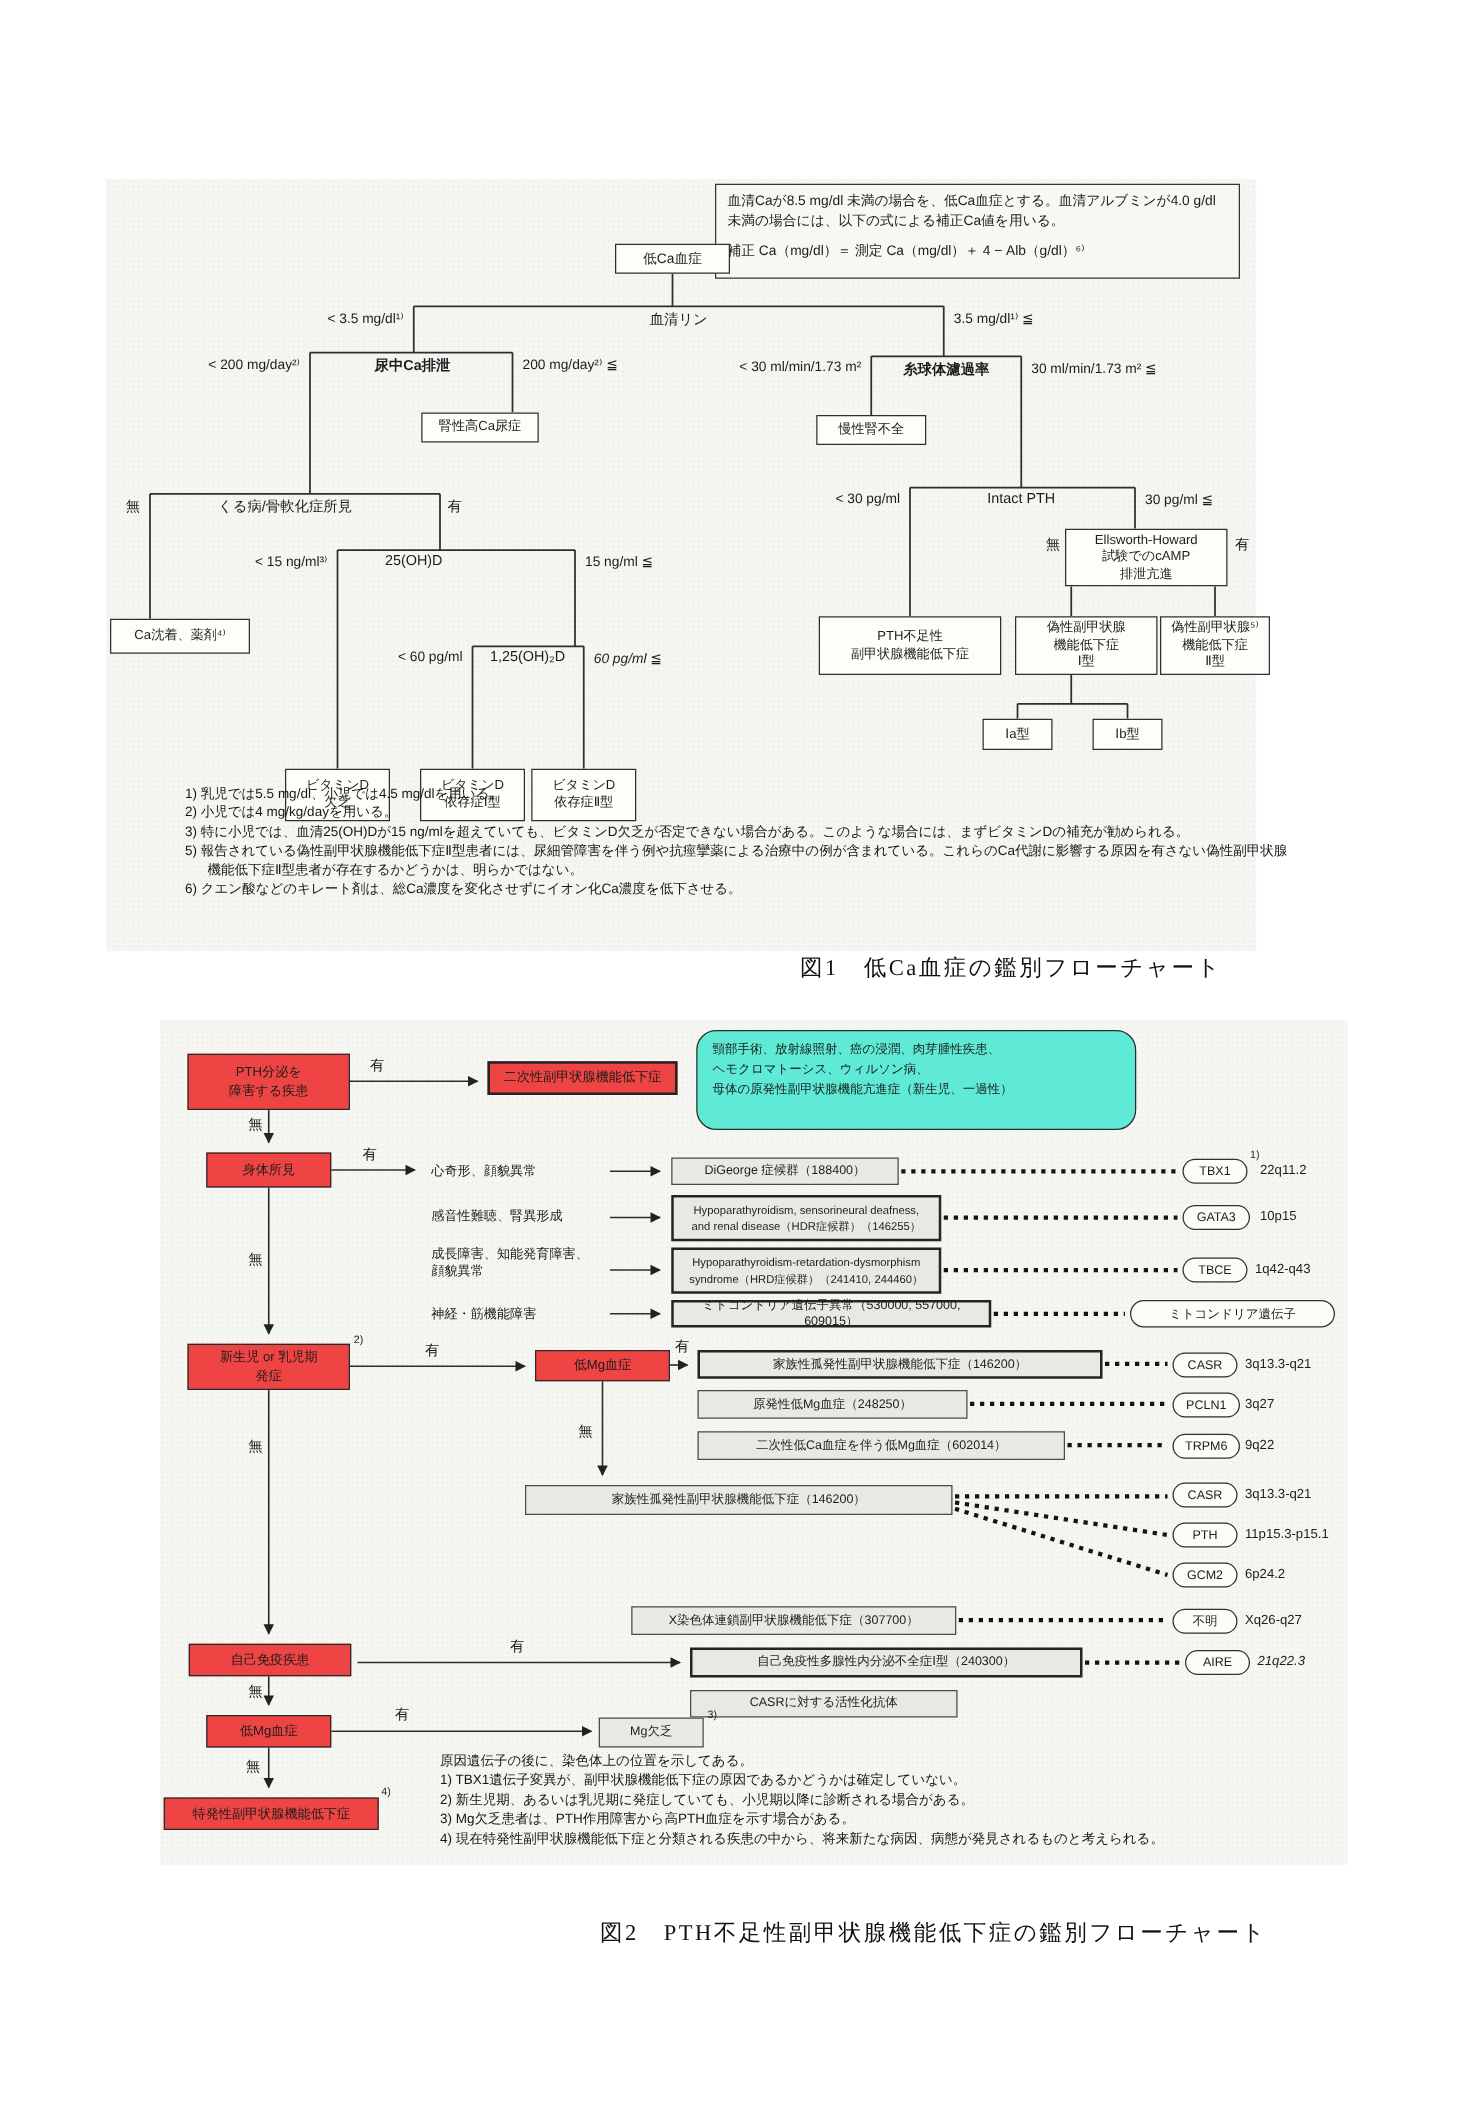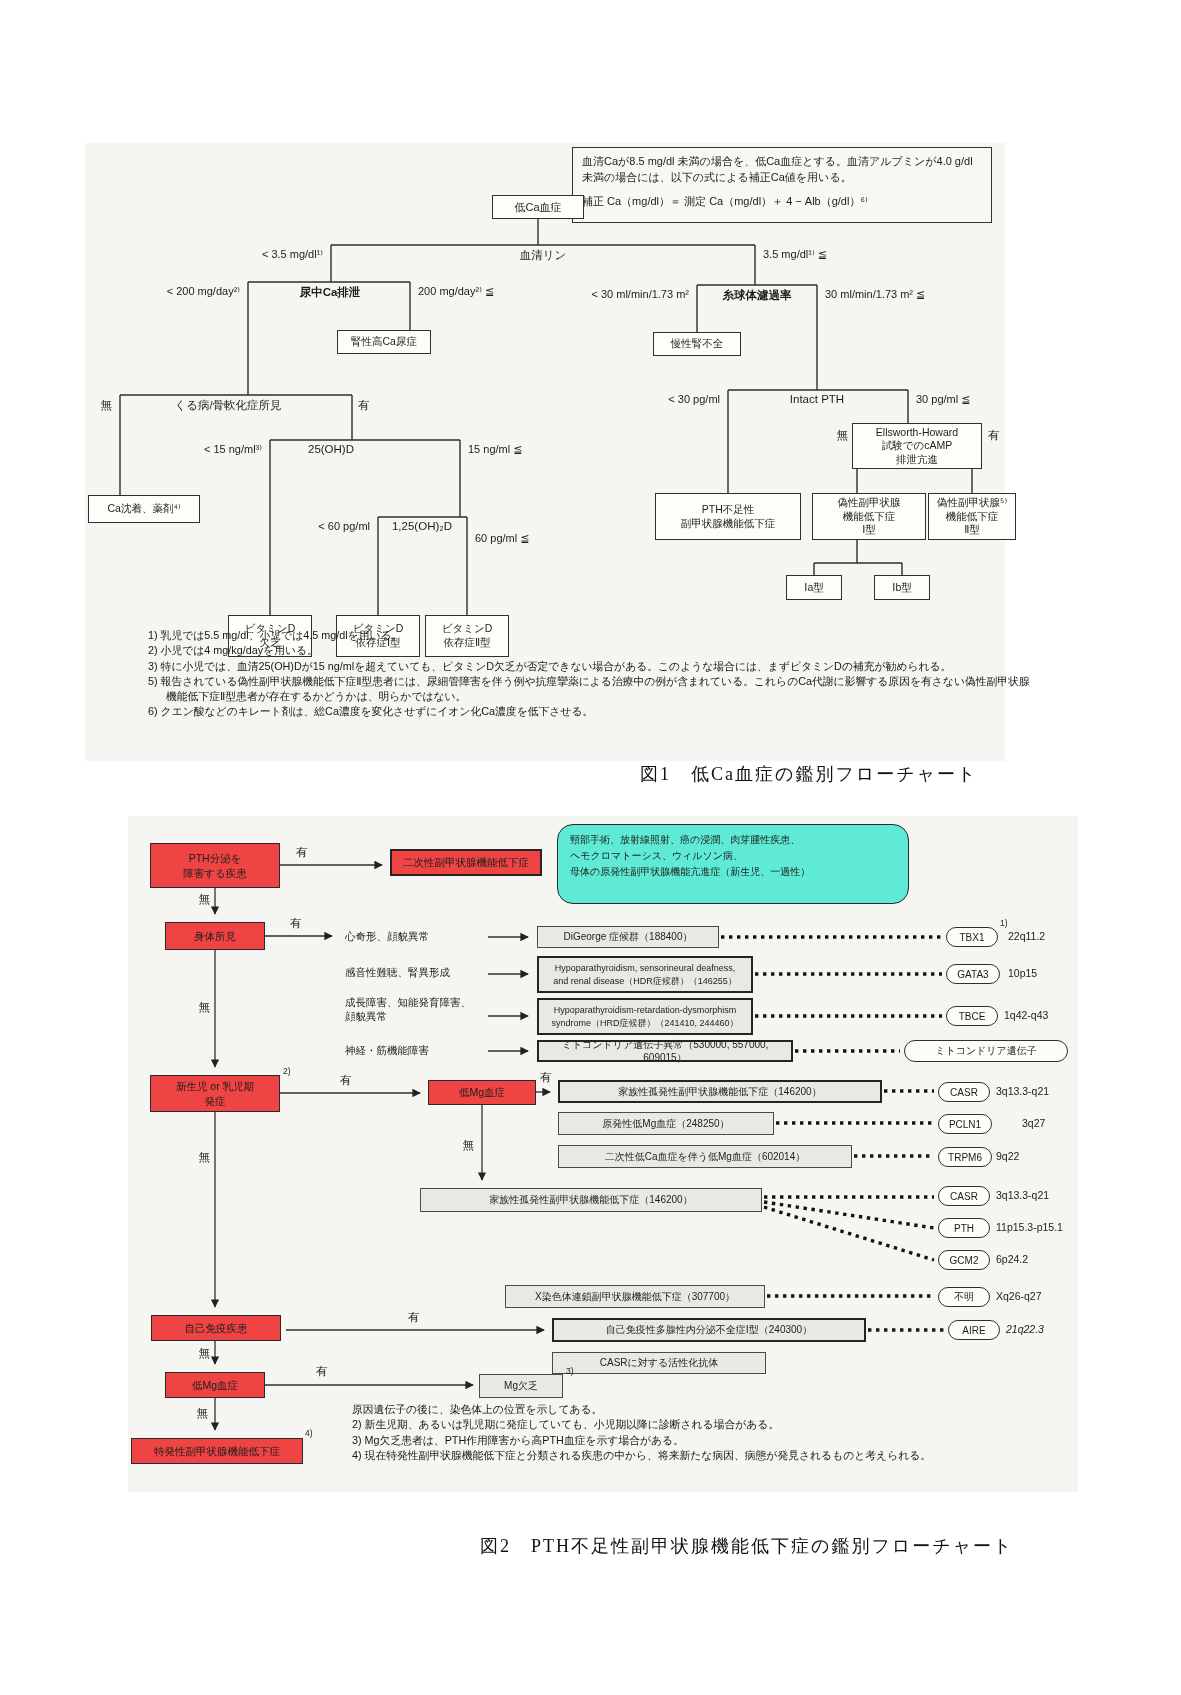--- a/index.html
+++ b/index.html
@@ -117,21 +117,21 @@
   <div class="yn ra" style="left:82px;top:398px;width:30px;">無</div>
   <div class="yn" style="left:358px;top:398px;">有</div>
   <div class="box" style="left:88px;top:495px;width:112px;height:28px;">Ca沈着、薬剤⁴⁾</div>
 
   <div class="dlabel" style="left:271px;top:443px;width:120px;">25(OH)D</div>
   <div class="cond ra" style="left:152px;top:443px;width:110px;">&lt; 15 ng/ml³⁾</div>
   <div class="cond" style="left:468px;top:443px;">15 ng/ml ≦</div>
 
   <div class="dlabel" style="left:362px;top:520px;width:120px;">1,25(OH)₂D</div>
   <div class="cond ra" style="left:270px;top:520px;width:100px;">&lt; 60 pg/ml</div>
-  <div class="cond" style="left:475px;top:532px;">60 pg/ml ≦</div>
+  <div class="cond" style="left:475px;top:520px;font-style:italic;">60 pg/ml ≦</div>
 
   <div class="box" style="left:228px;top:615px;width:84px;height:42px;">ビタミンD
 欠乏</div>
   <div class="box" style="left:336px;top:615px;width:84px;height:42px;">ビタミンD
 依存症Ⅰ型</div>
   <div class="box" style="left:425px;top:615px;width:84px;height:42px;">ビタミンD
 依存症Ⅱ型</div>
 
   <div class="dlabel bold" style="left:697px;top:288px;width:120px;">糸球体濾過率</div>
   <div class="cond ra" style="left:549px;top:288px;width:140px;">&lt; 30 ml/min/1.73 m²</div>
@@ -209,21 +209,21 @@
   <div class="sup" style="left:283px;top:1066px;">2)</div>
   <div class="yn" style="left:340px;top:1073px;">有</div>
   <div class="gbox" style="left:428px;top:1080px;width:108px;height:25px;">低Mg血症</div>
   <div class="yn" style="left:540px;top:1070px;">有</div>
 
   <div class="dbox bd2" style="left:558px;top:1080px;width:324px;height:23px;">家族性孤発性副甲状腺機能低下症（146200）</div>
   <div class="pill" style="left:938px;top:1082px;width:52px;height:20px;">CASR</div>
   <div class="loc" style="left:996px;top:1085px;">3q13.3-q21</div>
   <div class="dbox" style="left:558px;top:1112px;width:216px;height:23px;">原発性低Mg血症（248250）</div>
   <div class="pill" style="left:938px;top:1114px;width:54px;height:20px;">PCLN1</div>
-  <div class="loc" style="left:996px;top:1117px;margin-left:26px;">3q27</div>
+  <div class="loc" style="left:996px;top:1117px;">3q27</div>
   <div class="dbox" style="left:558px;top:1145px;width:294px;height:23px;">二次性低Ca血症を伴う低Mg血症（602014）</div>
   <div class="pill" style="left:938px;top:1147px;width:54px;height:20px;">TRPM6</div>
   <div class="loc" style="left:996px;top:1150px;">9q22</div>
 
   <div class="yn ra" style="left:450px;top:1138px;width:24px;">無</div>
   <div class="dbox" style="left:420px;top:1188px;width:342px;height:24px;">家族性孤発性副甲状腺機能低下症（146200）</div>
   <div class="pill" style="left:938px;top:1186px;width:52px;height:20px;">CASR</div>
   <div class="loc" style="left:996px;top:1189px;">3q13.3-q21</div>
   <div class="pill" style="left:938px;top:1218px;width:52px;height:20px;">PTH</div>
   <div class="loc" style="left:996px;top:1221px;">11p15.3-p15.1</div>
@@ -247,19 +247,20 @@
   <div class="gbox" style="left:165px;top:1372px;width:100px;height:26px;">低Mg血症</div>
   <div class="yn" style="left:316px;top:1364px;">有</div>
   <div class="dbox" style="left:479px;top:1374px;width:84px;height:24px;">Mg欠乏</div>
   <div class="sup" style="left:566px;top:1366px;">3)</div>
   <div class="yn ra" style="left:184px;top:1406px;width:24px;">無</div>
   <div class="gbox" style="left:131px;top:1438px;width:172px;height:26px;">特発性副甲状腺機能低下症</div>
   <div class="sup" style="left:305px;top:1428px;">4)</div>
 
   <div class="fnblock" style="left:352px;top:1402px;width:680px;">
     <div class="fn">原因遺伝子の後に、染色体上の位置を示してある。</div>
+    <div class="fn">1) TBX1遺伝子変異が、副甲状腺機能低下症の原因であるかどうかは確定していない。</div>
     <div class="fn">2) 新生児期、あるいは乳児期に発症していても、小児期以降に診断される場合がある。</div>
     <div class="fn">3) Mg欠乏患者は、PTH作用障害から高PTH血症を示す場合がある。</div>
     <div class="fn">4) 現在特発性副甲状腺機能低下症と分類される疾患の中から、将来新たな病因、病態が発見されるものと考えられる。</div>
   </div>
   <div class="caption" style="left:480px;top:1534px;">図2　PTH不足性副甲状腺機能低下症の鑑別フローチャート</div>
 
 </div>
 
 </body></html>

